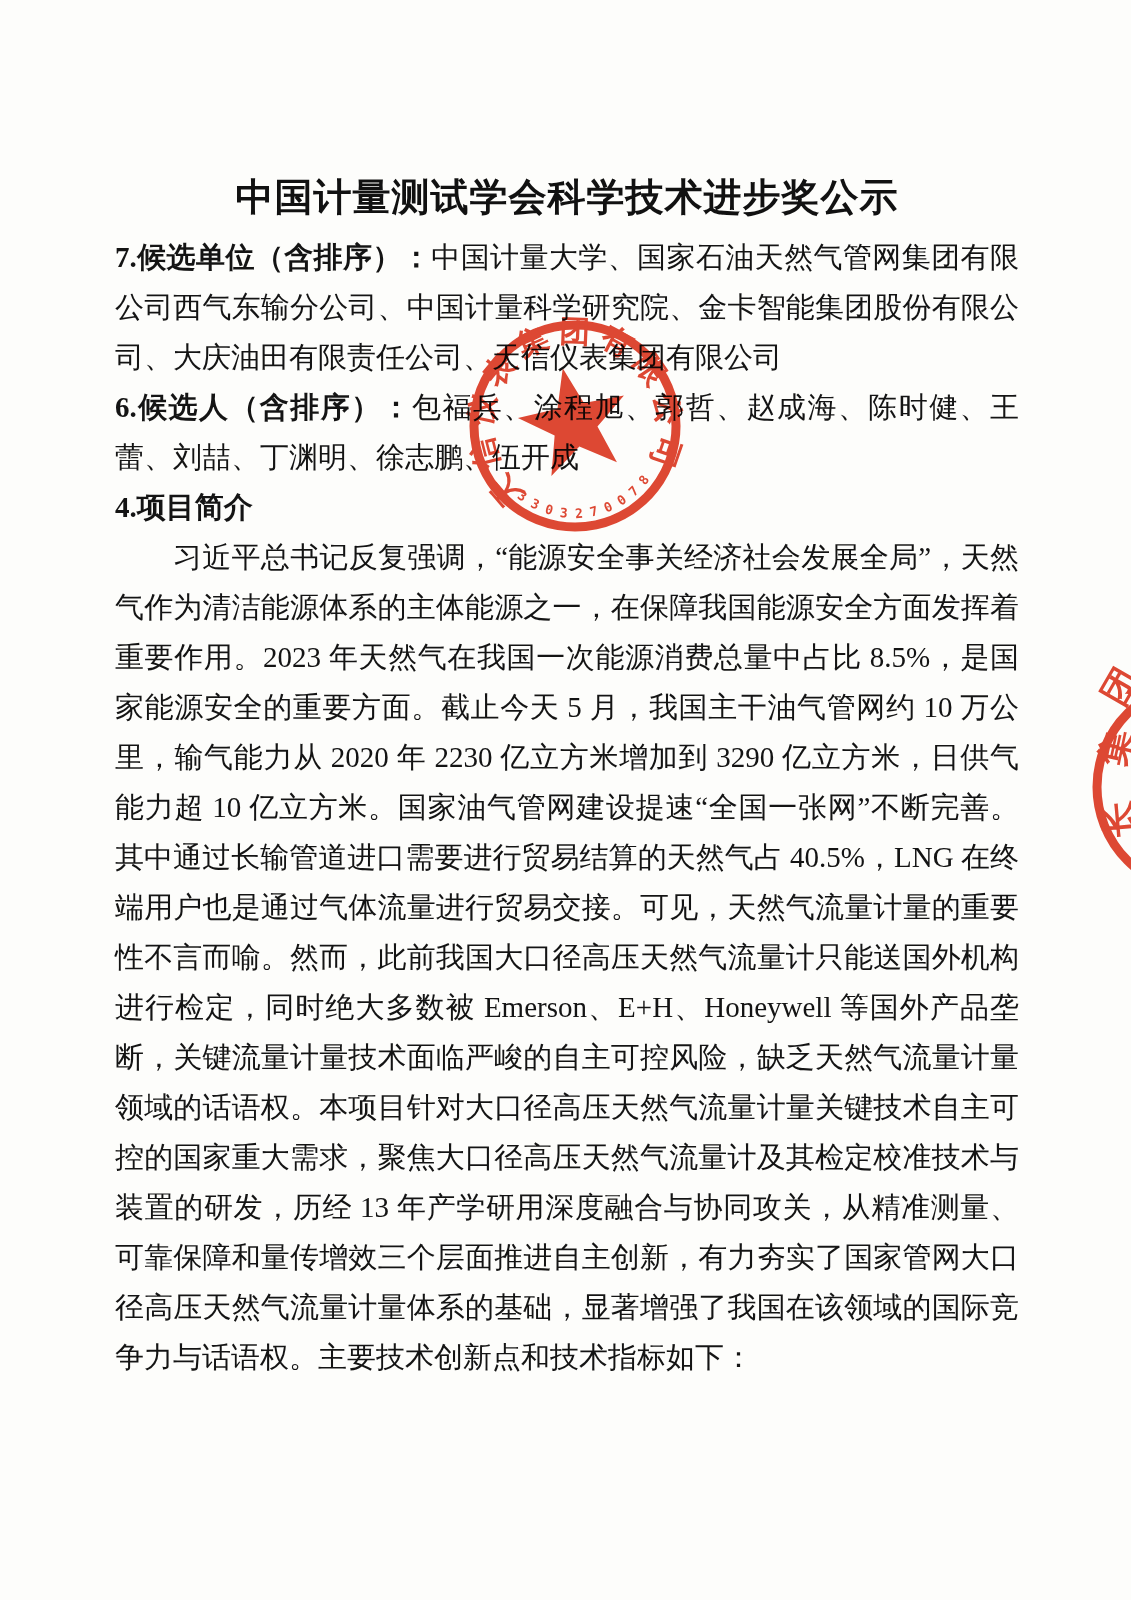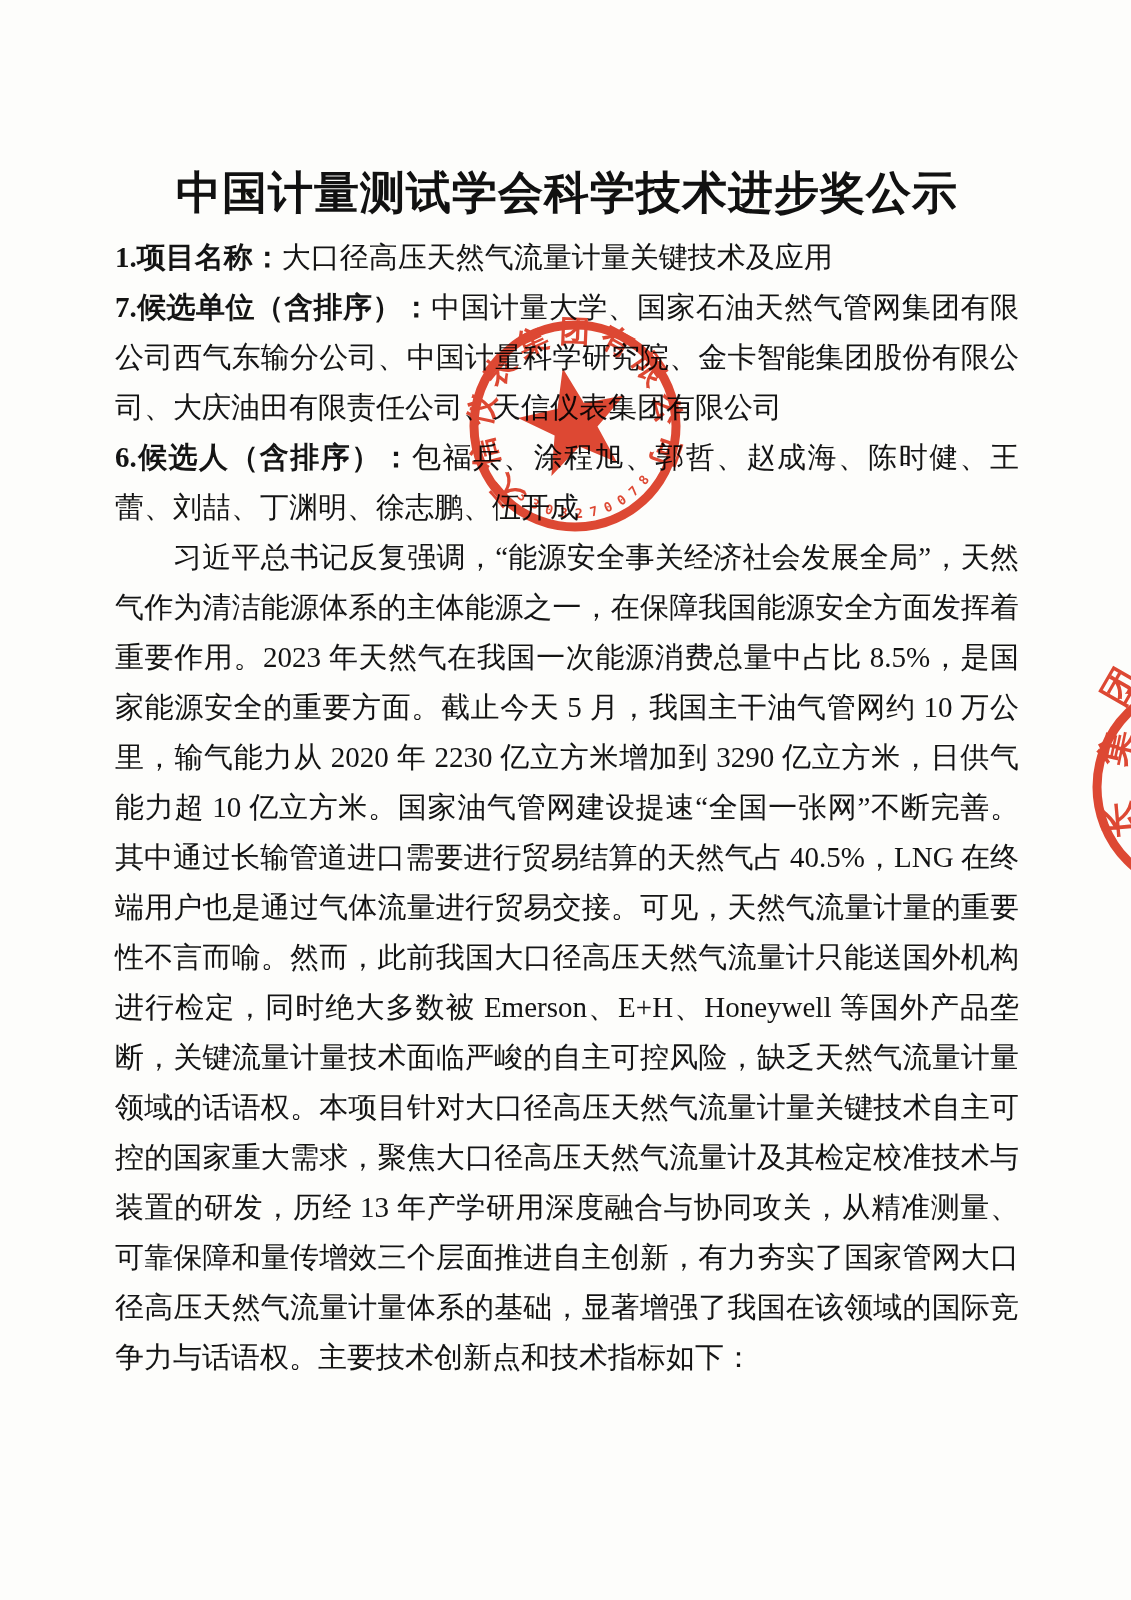--- a/index.html
+++ b/index.html
@@ -6,23 +6,23 @@
   .page {
     position:relative;
     width:1131px; height:1600px;
     background:#fdfdfb;
     font-family:"Liberation Serif","DejaVu Serif",serif;
     color:#141414;
     overflow:hidden;
   }
   .content { padding:172px 112px 0 115px; }
   .doc-title {
-    font-family:Liberation Mono, monospace;
+    font-family:Liberation Serif, serif;
     font-weight:bold;
-    font-size:45px; line-height:50px;
+    font-size:38px; line-height:50px;
     text-align:center;
     letter-spacing:1px;
     margin:0 0 10px 0;
     color:#111;
   }
   .item, .body-par {
     margin:0;
     font-size:29px;
     line-height:50px;
     text-align:justify;
@@ -48,26 +48,26 @@
   }
 </style>
 </head>
 <body>
 
 <div class="page">
   <div class="content">
 
     <h1 class="doc-title">中国计量测试学会科学技术进步奖公示</h1>
 
-    <p class="item"><b>1.项目名称：</b><span>大口径高压天然气流量计量关键技术及应用</span></p>
 
     <p class="item"><b>7.候选单位（含排序）：</b><span>中国计量大学、国家石油天然气管网集团有限公司西气东输分公司、中国计量科学研究院、金卡智能集团股份有限公司、大庆油田有限责任公司、天信仪表集团有限公司</span></p>
 
     <p class="item"><b>6.候选人（含排序）：</b><span>包福兵、涂程旭、郭哲、赵成海、陈时健、王蕾、刘喆、丁渊明、徐志鹏、伍开成</span></p>
 
+    <p class="item"><b>4.项目简介</b></p>
 
     <p class="body-par">习近平总书记反复强调，“能源安全事关经济社会发展全局”，天然气作为清洁能源体系的主体能源之一，在保障我国能源安全方面发挥着重要作用。2023 年天然气在我国一次能源消费总量中占比 8.5%，是国家能源安全的重要方面。截止今天 5 月，我国主干油气管网约 10 万公里，输气能力从 2020 年 2230 亿立方米增加到 3290 亿立方米，日供气能力超 10 亿立方米。国家油气管网建设提速“全国一张网”不断完善。其中通过长输管道进口需要进行贸易结算的天然气占 40.5%，LNG 在终端用户也是通过气体流量进行贸易交接。可见，天然气流量计量的重要性不言而喻。然而，此前我国大口径高压天然气流量计只能送国外机构进行检定，同时绝大多数被 Emerson、E+H、Honeywell 等国外产品垄断，关键流量计量技术面临严峻的自主可控风险，缺乏天然气流量计量领域的话语权。本项目针对大口径高压天然气流量计量关键技术自主可控的国家重大需求，聚焦大口径高压天然气流量计及其检定校准技术与装置的研发，历经 13 年产学研用深度融合与协同攻关，从精准测量、可靠保障和量传增效三个层面推进自主创新，有力夯实了国家管网大口径高压天然气流量计量体系的基础，显著增强了我国在该领域的国际竞争力与话语权。主要技术创新点和技术指标如下：</p>
   </div>
 
   <svg class="seal seal-main" width="240" height="240" viewBox="0 0 240 240" xmlns="http://www.w3.org/2000/svg">
     <defs>
       <path id="ringPath" d="M 60.6 179.4 A 84 84 0 1 1 179.4 179.4" fill="none"></path>
       <path id="codePath" d="M 33.6 151.5 A 92 92 0 0 0 206.4 151.5" fill="none"></path>
     </defs>
     <g transform="rotate(-12 120 120)">

